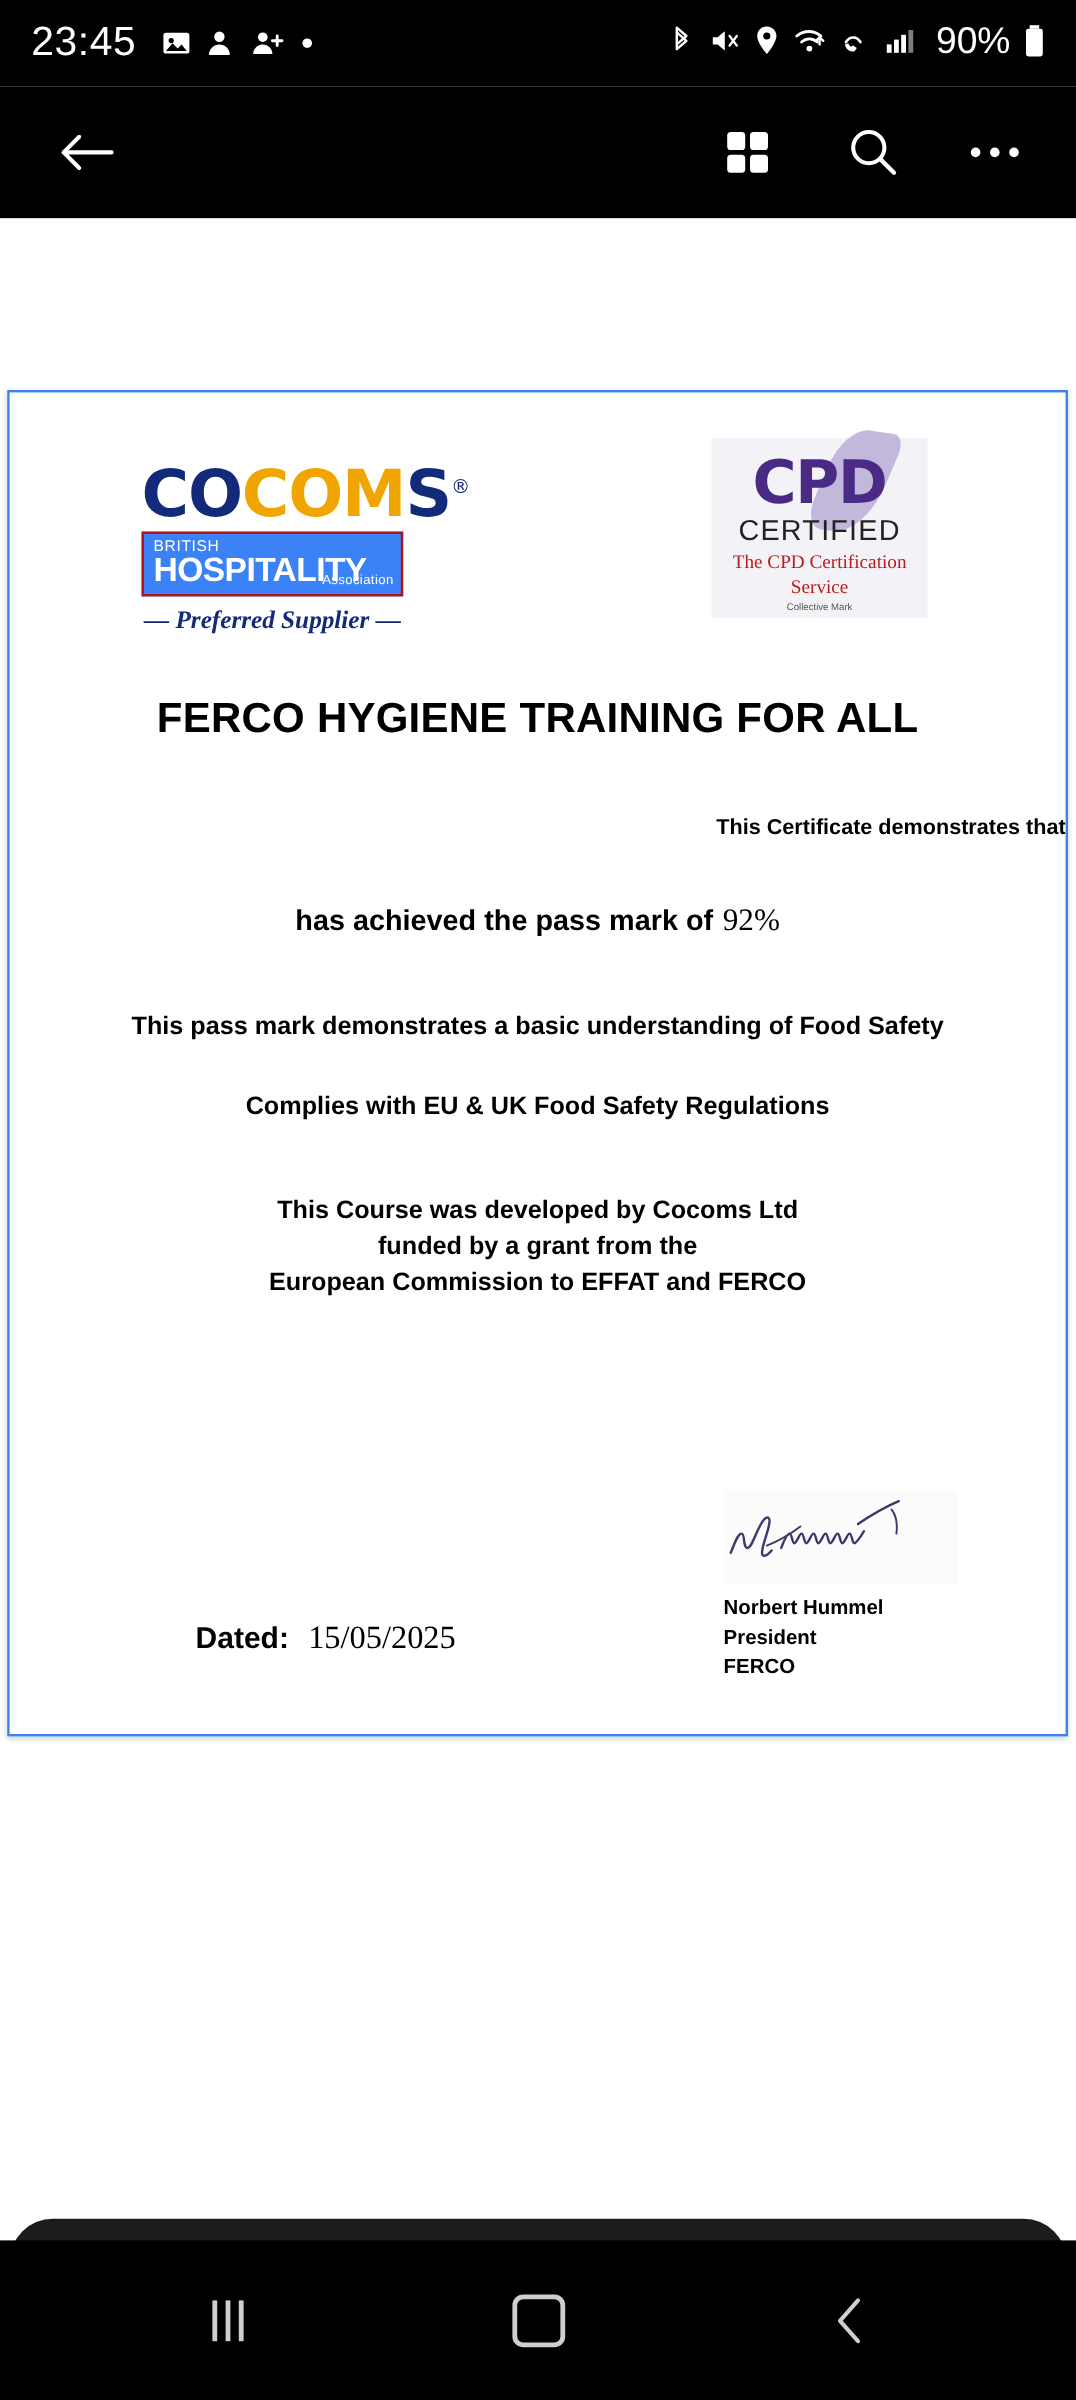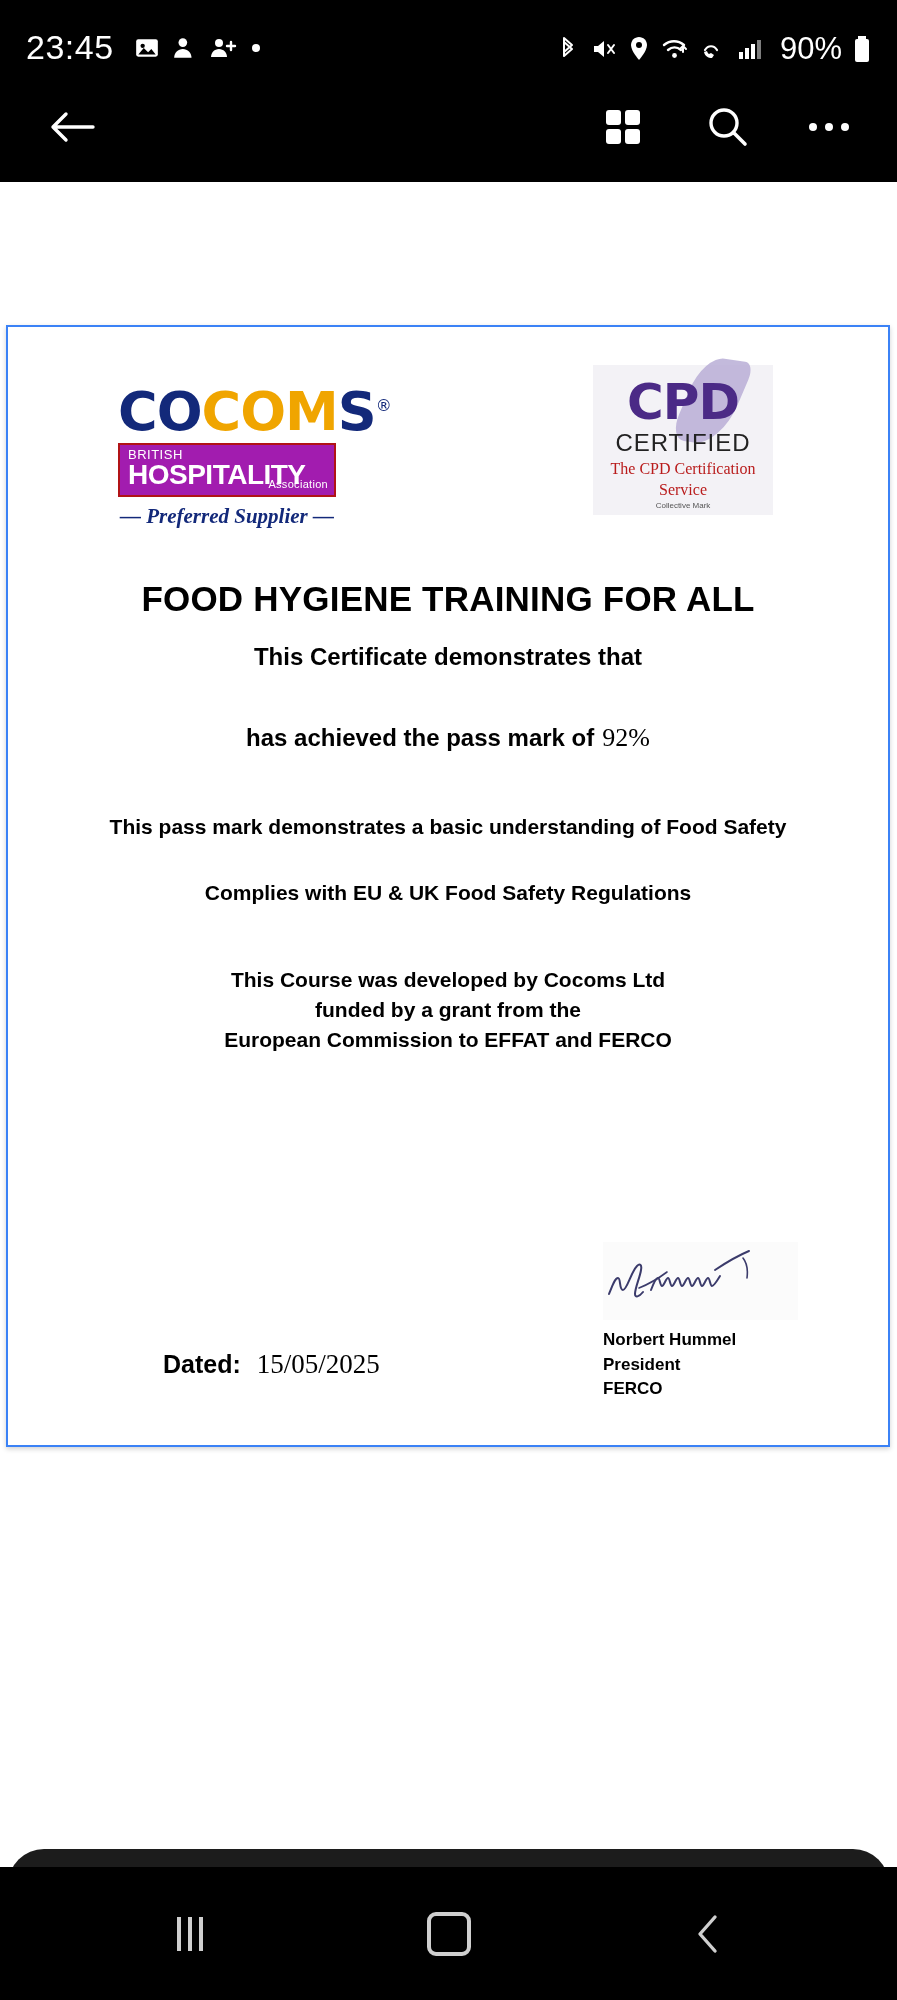--- a/index.html
+++ b/index.html
@@ -14,22 +14,22 @@
     overflow: hidden;
     position: relative;
   }
 
   
   .statusbar {
     height: 72px;
     background: #000000;
     color: #ffffff;
     display: flex;
-    align-items: flex-end;
-    padding: 5px 26px;
+    align-items: flex-start;
+    padding: 16px 26px;
     box-sizing: border-box;
   }
   .status-left {
     display: flex;
     align-items: center;
     gap: 14px;
   }
   .status-clock {
     font-size: 34px;
     letter-spacing: 0.5px;
@@ -128,21 +128,21 @@
   .cocoms-word .c3 { color: #13297a; }
   .reg-mark {
     font-size: 16px;
     color: #13297a;
     vertical-align: super;
     font-weight: normal;
   }
   .hosp-box {
     margin-top: 4px;
     width: 218px;
-    background: #a21caf;
+    background: #3b82f6;
     color: #ffffff;
     border: 2px solid #b11317;
     padding: 3px 6px 5px 8px;
     box-sizing: border-box;
     position: relative;
   }
   .hosp-small {
     font-size: 13px;
     letter-spacing: 0.5px;
     line-height: 1;
@@ -230,25 +230,25 @@
   .cert-title {
     text-align: center;
     font-family: "Liberation Sans", sans-serif;
     font-weight: bold;
     font-size: 35px;
     color: #000000;
     margin-top: 42px;
     letter-spacing: 0.2px;
   }
   .cert-demo {
-    text-align: center;
-    font-family: "Liberation Sans", sans-serif;
-    font-weight: bold;
-    font-size: 24px;
-    margin-top: 24px;
+    text-align: right;
+    font-family: "Liberation Sans", sans-serif;
+    font-weight: bold;
+    font-size: 18px;
+    margin-top: 60px;
   }
   .cert-name {
     text-align: center;
     font-family: "Liberation Serif", serif;
     font-size: 29px;
     margin-top: 42px;
     line-height: 1.35;
   }
   .cert-pass {
     text-align: center;
@@ -523,21 +523,21 @@
       <div class="cpd-logo">
         <div class="cpd-swoosh"></div>
         <div class="cpd-word">CPD</div>
         <div class="cpd-certified">CERTIFIED</div>
         <div class="cpd-service">The CPD Certification</div>
         <div class="cpd-service">Service</div>
         <div class="cpd-mark">Collective Mark</div>
       </div>
     </div>
 
-    <div class="cert-title">FOOD HYGIENE TRAINING FOR ALL</div>
+    <div class="cert-title">FERCO HYGIENE TRAINING FOR ALL</div>
     <div class="cert-demo">This Certificate demonstrates that</div>
 
 
     <div class="cert-pass">
       <span class="lbl">has achieved the pass mark of</span><span class="val">92%</span>
     </div>
 
     <div class="cert-line l1">This pass mark demonstrates a basic understanding of Food Safety</div>
     <div class="cert-line l2">Complies with EU &amp; UK Food Safety Regulations</div>
 

